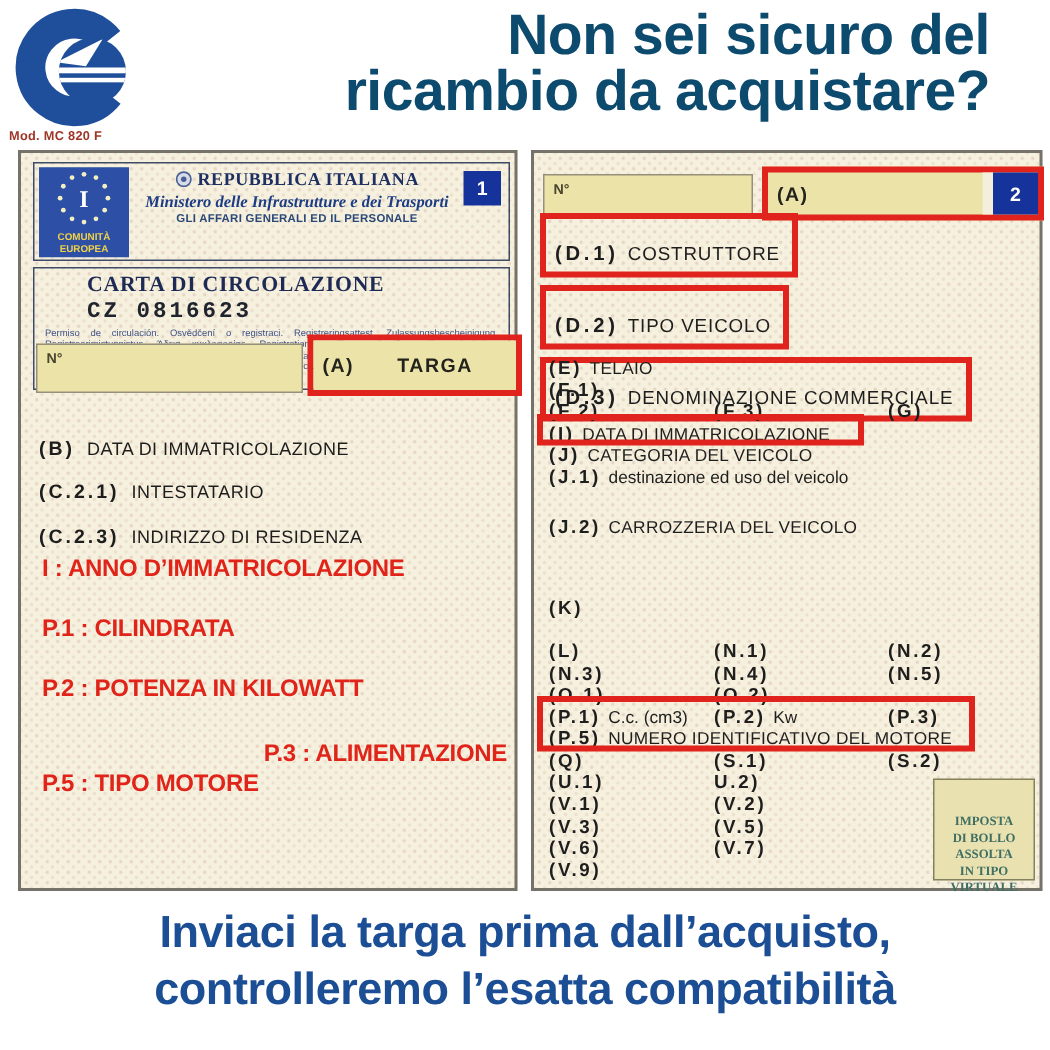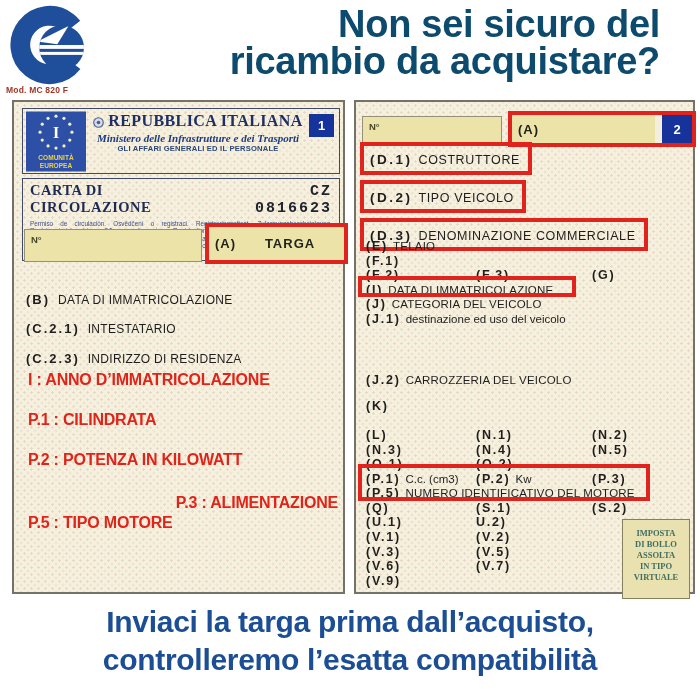--- a/index.html
+++ b/index.html
@@ -26,28 +26,28 @@
 
   .redbox{border:4px solid #e0231c;box-sizing:border-box;}
   .yellowfield{background:#ebe3a8;border:1px solid #96907a;box-sizing:border-box;}
   .bluebadge{background:#16339b;color:#fff;font-weight:bold;text-align:center;
              font-size:13px;display:flex;align-items:center;justify-content:center;}
 
   
   .hdrbox{position:absolute;left:8px;top:6px;width:318px;height:66px;border:1.5px solid #3f4a66;box-sizing:border-box;}
   .euflag{position:absolute;left:3px;top:2px;}
   .hdrtext{position:absolute;left:66px;top:3px;width:218px;text-align:center;}
-  .country{font-family:"Liberation Serif",serif;font-weight:bold;font-size:16px;color:#1d2f63;letter-spacing:.4px;}
+  .country{font-family:"Liberation Serif",serif;font-weight:bold;font-size:12px;color:#1d2f63;letter-spacing:.4px;}
   .ministry{font-family:"Liberation Serif",serif;font-weight:bold;font-style:italic;font-size:11px;color:#1c3c84;margin-top:2px;}
   .dept{font-size:7.6px;color:#2a4878;letter-spacing:.2px;line-height:9px;font-weight:bold;}
   .badge1{position:absolute;right:5px;top:5px;width:25px;height:23px;}
   .embl{display:inline-block;vertical-align:-2px;margin-right:4px;}
 
   .cartabox{position:absolute;left:8px;top:76px;width:318px;border:1.5px solid #3f4a66;box-sizing:border-box;padding:3px 7px 2px 7px;}
-  .cartarow{display:flex;align-items:baseline;}
+  .cartarow{display:flex;align-items:baseline;flex-direction:column;}
   .cartatitle{font-family:"Liberation Serif",serif;font-weight:bold;font-size:14.5px;color:#1d2a55;letter-spacing:.5px;}
   .cartanum{font-family:"Liberation Mono",monospace;font-weight:bold;font-size:15px;color:#20242f;letter-spacing:2px;margin-left:28px;text-align:right;}
   .multilang{font-size:6.3px;line-height:7.4px;color:#3e5186;text-align:justify;margin:3px 0 1px 0;}
 
   .lf-nbox{position:absolute;left:10px;top:127px;width:178px;height:33px;}
   .lf-nlabel{font-size:9.5px;font-weight:bold;color:#4a452e;padding:4px 0 0 6px;}
   .lf-abox{position:absolute;left:191px;top:121px;width:143px;height:41px;display:flex;align-items:stretch;}
   .lf-ainner{flex:1;display:flex;align-items:center;}
   .acode{font-weight:bold;font-size:13px;color:#23231d;letter-spacing:1px;padding-left:6px;}
   .alabel{font-weight:bold;font-size:13px;color:#23231d;letter-spacing:1px;flex:1;text-align:center;}
@@ -67,38 +67,38 @@
   .annot:nth-child(4){margin-top:24px;text-align:right;}
   .annot:nth-child(5),.annot:nth-child(6),.annot:nth-child(7){margin-top:1px;}
 
   
   .rf-nbox{position:absolute;left:6px;top:14px;width:140px;height:27px;}
   .rf-abox{position:absolute;left:152px;top:9px;width:188px;height:36px;display:flex;align-items:stretch;background:#ebe3a8;}
   .rf-gap{width:7px;background:#f3efdc;}
   .rf-badge{width:30px;}
 
   #right-dfields{position:absolute;left:4px;top:40px;}
-  .dbox{display:table;padding:4px 8px 3px 6px;margin-bottom:5px;white-space:nowrap;}
+  .dbox{display:table;padding:14px 8px 3px 6px;margin-bottom:5px;white-space:nowrap;}
   .dcode{font-weight:bold;font-size:13.5px;color:#1d1d1d;letter-spacing:2.5px;}
   .dlabel{font-size:12.5px;color:#1d1d1d;letter-spacing:.6px;margin-left:6px;}
 
   #right-rows{position:absolute;left:8px;top:134px;width:326px;}
   .rrow{position:absolute;left:0;width:326px;height:14.55px;white-space:nowrap;}
   .rcell{position:absolute;top:0;}
   .c0{left:2px;} .c1{left:112px;} .c2{left:228px;}
   .rcode{font-weight:bold;font-size:12.5px;color:#1e1e1e;letter-spacing:1.8px;}
   .rlabel{font-size:11.5px;color:#1e1e1e;letter-spacing:.2px;margin-left:5px;}
   .rlabel.lower{letter-spacing:0;}
   .hl-i{position:absolute;left:2px;top:174px;width:218px;height:21px;}
   .hl-p{position:absolute;left:2px;top:362px;width:292px;height:37px;}
 
-  .imposta{position:absolute;left:266px;top:417px;width:68px;height:80px;background:#e9e2b0;
+  .imposta{position:absolute;left:266px;top:417px;width:68px;height:68px;background:#e9e2b0;
            border:1.5px solid #84815f;box-sizing:border-box;text-align:center;
            font-family:"Liberation Serif",serif;font-weight:bold;font-size:8.5px;line-height:11px;
-           color:#3f6e63;padding-top:8px;}
+           color:#3f6e63;padding-top:22px;}
 </style>
 </head>
 <body>
 
 <div class="stage">
 
   <svg class="logo" width="86" height="86" viewBox="0 0 100 100">
     <g>
       <circle cx="46" cy="50" r="34" fill="none" stroke="#1f4f9b" stroke-width="23" stroke-dasharray="168 46" transform="rotate(38 46 50)"></circle>
       <circle cx="60" cy="53" r="26" fill="#1f4f9b"></circle>
@@ -230,21 +230,21 @@
           <span class="rcell c0"><span class="rcode">(I)</span><span class="rlabel">DATA DI IMMATRICOLAZIONE</span></span>
         </div>
         <div class="rrow" style="top: 58.2px;">
           <span class="rcell c0"><span class="rcode">(J)</span><span class="rlabel">CATEGORIA DEL VEICOLO</span></span>
         </div>
         <div class="rrow" style="top: 72.75px;">
           <span class="rcell c0"><span class="rcode">(J.1)</span><span class="rlabel lower">destinazione ed uso del veicolo</span></span>
         </div>
         <div class="rrow" style="top: 87.3px;"></div>
         <div class="rrow" style="top: 101.85px;"></div>
-        <div class="rrow" style="top: 134px;">
+        <div class="rrow" style="top: 106px;">
           <span class="rcell c0"><span class="rcode">(J.2)</span><span class="rlabel">CARROZZERIA DEL VEICOLO</span></span>
         </div>
         <div class="rrow" style="top: 130.95px;"></div>
         <div class="rrow" style="top: 145.5px;"></div>
         <div class="rrow" style="top: 160.05px;">
           <span class="rcell c0"><span class="rcode">(K)</span></span>
         </div>
         <div class="rrow" style="top: 174.6px;"></div>
         <div class="rrow" style="top: 189.15px;">
           <span class="rcell c0"><span class="rcode">(L)</span></span>

